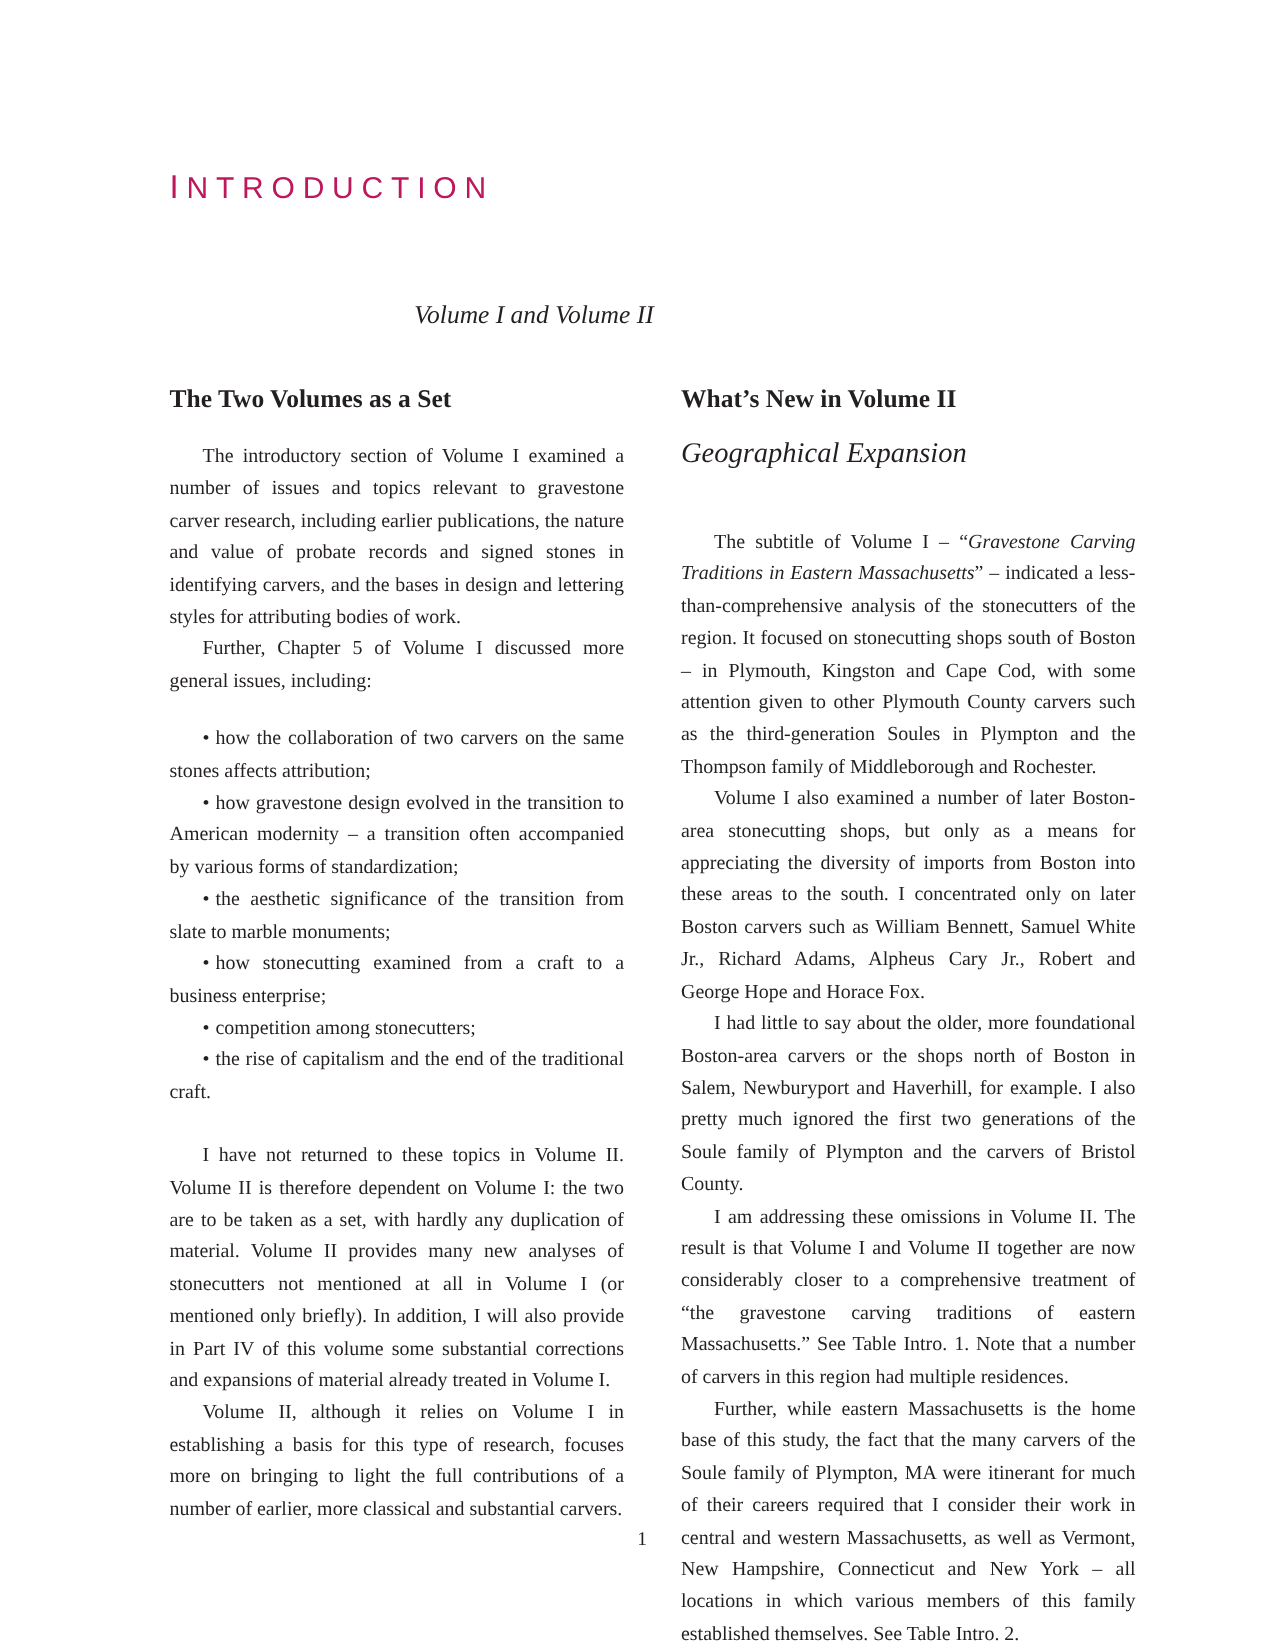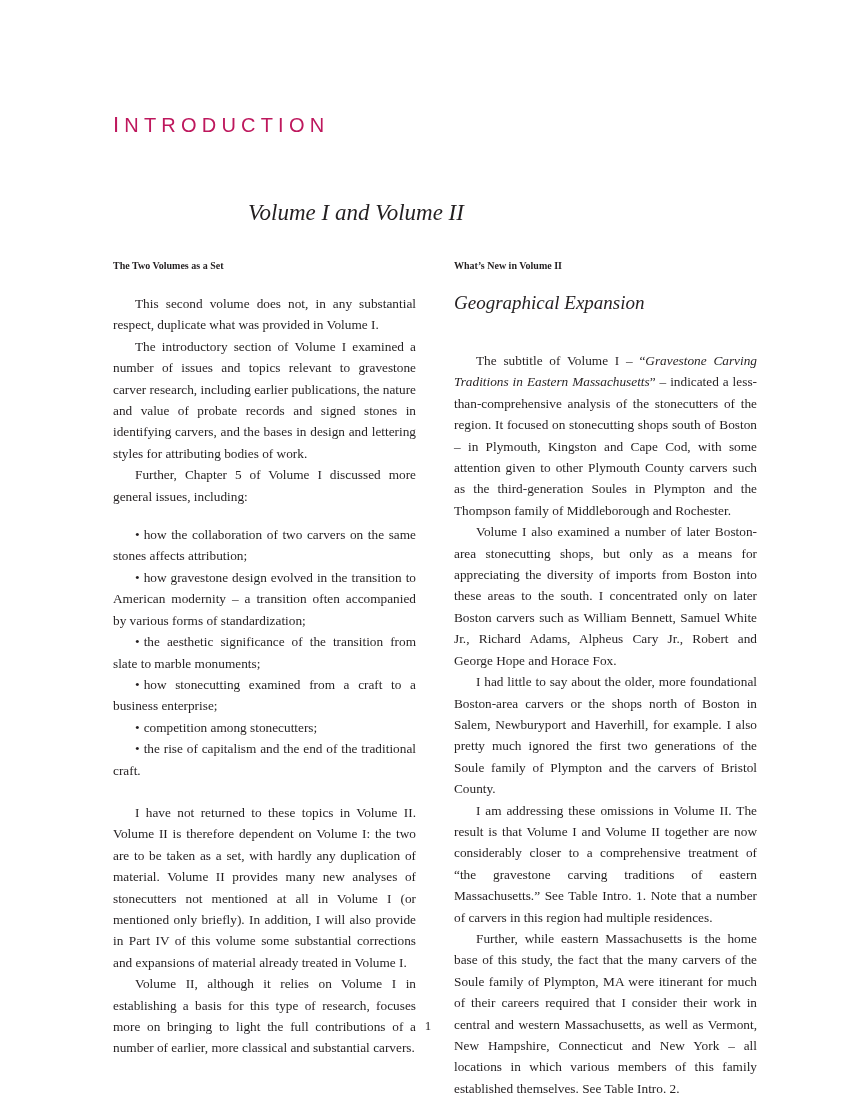--- a/index.html
+++ b/index.html
@@ -3,44 +3,43 @@
   <meta charset="utf-8">
   <style>
     html, body { margin: 0; padding: 0; background: #ffffff; }
     body { width: 856px; height: 1100px; position: relative; overflow: hidden;
            font-family: "Liberation Serif", "DejaVu Serif", serif; color: #231f20; }
     .chapter-title { position: absolute; left: 113px; top: 112px; margin: 0;
            font-family: "Liberation Sans", "DejaVu Sans", sans-serif; font-weight: normal;
            font-size: 20px; letter-spacing: 5.2px; text-transform: uppercase; color: #be185d; }
     .chapter-title .big { font-size: 22px; }
     .section-title { position: absolute; left: 0; width: 712px; top: 200px; margin: 0;
-           text-align: center; font-style: italic; font-weight: normal; font-size: 23px; }
+           text-align: center; font-style: italic; font-weight: normal; font-size: 17px; }
     .col { position: absolute; top: 256px; width: 303px; font-size: 13.3px; line-height: 21.4px; }
     .col.left { left: 113px; }
     .col.right { left: 454px; }
-    .col h3 { margin: 0 0 17px 0; font-size: 10px; font-weight: bold; line-height: 20px; }
+    .col h3 { margin: 0 0 17px 0; font-size: 17px; font-weight: bold; line-height: 20px; }
     .col h4 { margin: 0 0 20px 0; font-size: 19px; font-style: italic; font-weight: normal; line-height: 20px; }
     .col p { margin: 0; text-align: justify; text-indent: 22px; hyphens: manual; }
     .col p.gap-before { margin-top: 21px; }
     .col ul { list-style: none; margin: 17px 0 0 0; padding: 0; }
     .col li { text-align: justify; text-indent: 22px; }
     .col li .bullet { margin-right: 4px; }
     .spacer { height: 17px; }
     .page-number { position: absolute; left: 0; width: 856px; top: 1018px; text-align: center; font-size: 13px; }
   </style>
 </head>
 <body>
 
 <h1 class="chapter-title"><span class="big">I</span><span>ntroduction</span></h1>
 
 <h2 class="section-title">Volume I and Volume II</h2>
 
 <div class="col left">
   <h3>The Two Volumes as a Set</h3>
-  <p>This second volume does not, in any substantial respect, duplicate what was provided in Volume I.</p>
   <p>The introductory section of Volume I examined a number of issues and topics relevant to gravestone carver research, including earlier publications, the nature and value of probate records and signed stones in identifying carvers, and the bases in design and lettering styles for attributing bodies of work.</p>
   <p>Further, Chapter 5 of Volume I discussed more general issues, including:</p>
   <ul>
     <li><span class="bullet">•</span><span>how the collaboration of two carvers on the same stones affects attribution;</span></li>
     <li><span class="bullet">•</span><span>how gravestone design evolved in the transition to American modernity – a transition often accompanied by various forms of standardization;</span></li>
     <li><span class="bullet">•</span><span>the aesthetic significance of the transition from slate to marble monuments;</span></li>
     <li><span class="bullet">•</span><span>how stonecutting examined from a craft to a business enterprise;</span></li>
     <li><span class="bullet">•</span><span>competition among stonecutters;</span></li>
     <li><span class="bullet">•</span><span>the rise of capitalism and the end of the traditional craft.</span></li>
   </ul>

